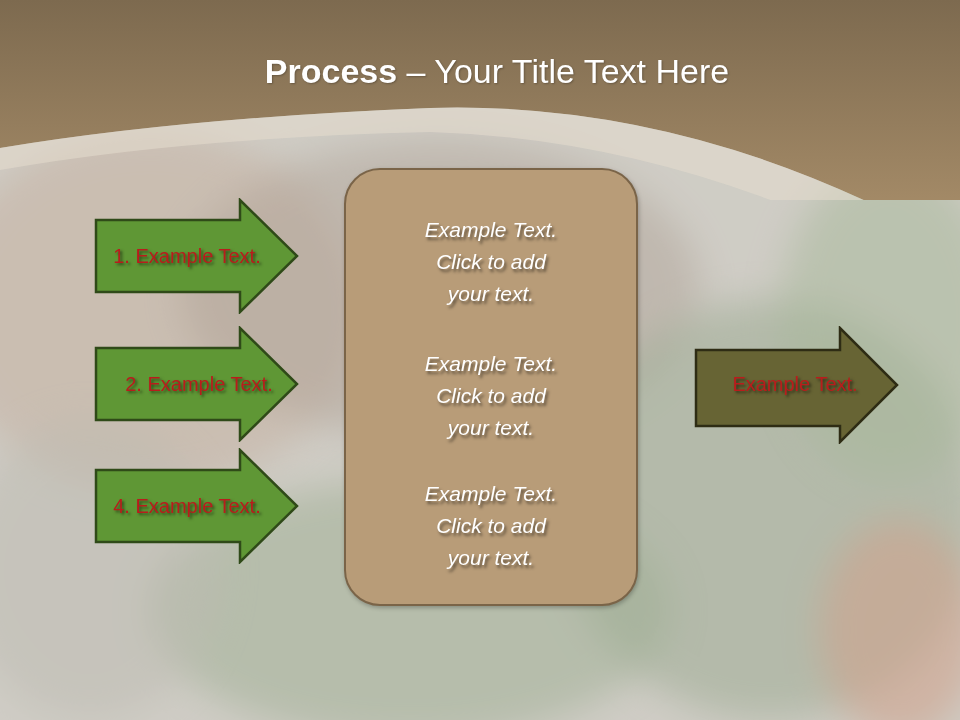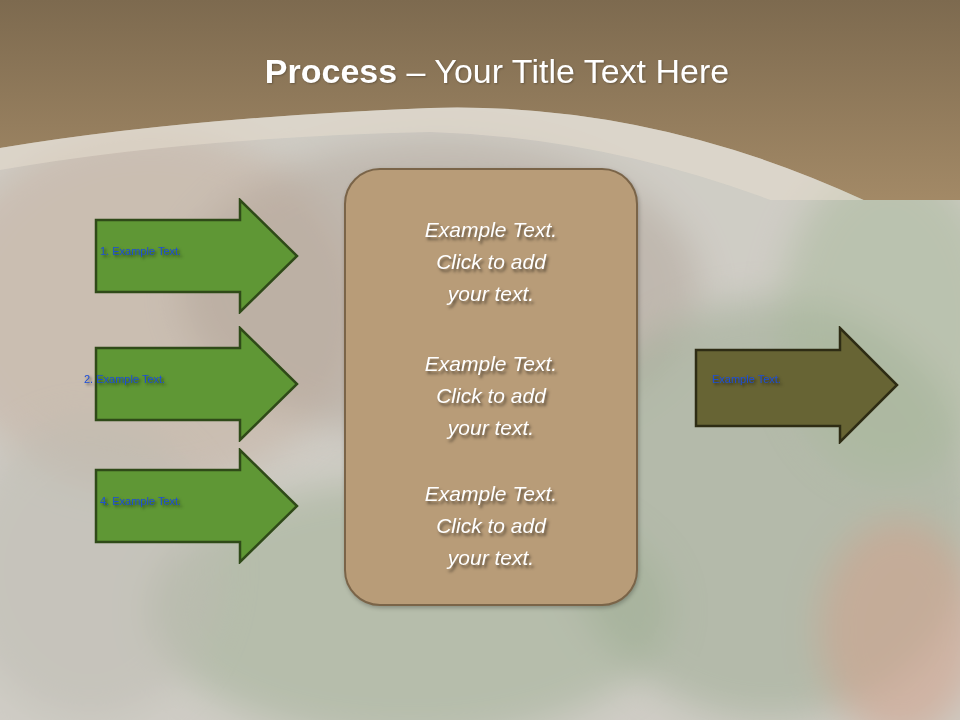--- a/index.html
+++ b/index.html
@@ -8,21 +8,21 @@
     background:#c9c6c0; }
   
   .bg-layer { position:absolute; inset:0; }
   .blob { position:absolute; border-radius:50%; filter:blur(18px); }
   .wash { position:absolute; inset:0; background:rgba(215,212,205,0.45); }
   .header { position:absolute; left:0; top:0; width:960px; height:200px; }
   .title { position:absolute; left:0; top:52px; width:986px; text-align:center; color:#fff;
     font-size:34px; text-shadow:1px 1px 2px rgba(0,0,0,0.25); }
   .title b { font-weight:bold;margin-left:8px; }
   .arrow { position:absolute; }
-  .arrow-label { position:absolute; color:#1d4ed8; font-size:11px; text-align:left;
+  .arrow-label { position:absolute; color:#b91c1c; font-size:20px; text-align:center;
     text-shadow:2px 2px 3px rgba(0,0,0,0.55); white-space:nowrap; }
   .center-box { position:absolute; left:344px; top:168px; width:294px; height:438px;
     background:#b89c78; border:2px solid #7a6448; border-radius:36px; box-sizing:border-box;
     box-shadow:1px 2px 4px rgba(0,0,0,0.25); }
   .para { position:absolute; left:0; width:100%; text-align:center; color:#fff; font-style:italic;
     font-size:21px; line-height:32px; text-shadow:2px 3px 3px rgba(0,0,0,0.5); }
 </style>
 </head>
 <body>
 
@@ -55,21 +55,21 @@
   </div>
 
   <svg class="arrow" style="left:94px;top:198px" width="206" height="116">
     <polygon points="2,22 146,22 146,2 203,58 146,114 146,94 2,94" fill="#5f9735" stroke="#2f4a18" stroke-width="2.5"></polygon>
   </svg>
   <div class="arrow-label" style="left:100px;top:245px;width:174px">1. Example Text.</div>
 
   <svg class="arrow" style="left:94px;top:326px" width="206" height="116">
     <polygon points="2,22 146,22 146,2 203,58 146,114 146,94 2,94" fill="#5f9735" stroke="#2f4a18" stroke-width="2.5"></polygon>
   </svg>
-  <div class="arrow-label" style="left:84px;top:373px;width:174px">2. Example Text.</div>
+  <div class="arrow-label" style="left:112px;top:373px;width:174px">2. Example Text.</div>
 
   <svg class="arrow" style="left:94px;top:448px" width="206" height="116">
     <polygon points="2,22 146,22 146,2 203,58 146,114 146,94 2,94" fill="#5f9735" stroke="#2f4a18" stroke-width="2.5"></polygon>
   </svg>
   <div class="arrow-label" style="left:100px;top:495px;width:174px">4. Example Text.</div>
 
   <div class="center-box">
     <div class="para" style="top:44px">
       <div>Example Text.</div>
       <div>Click  to add</div>

